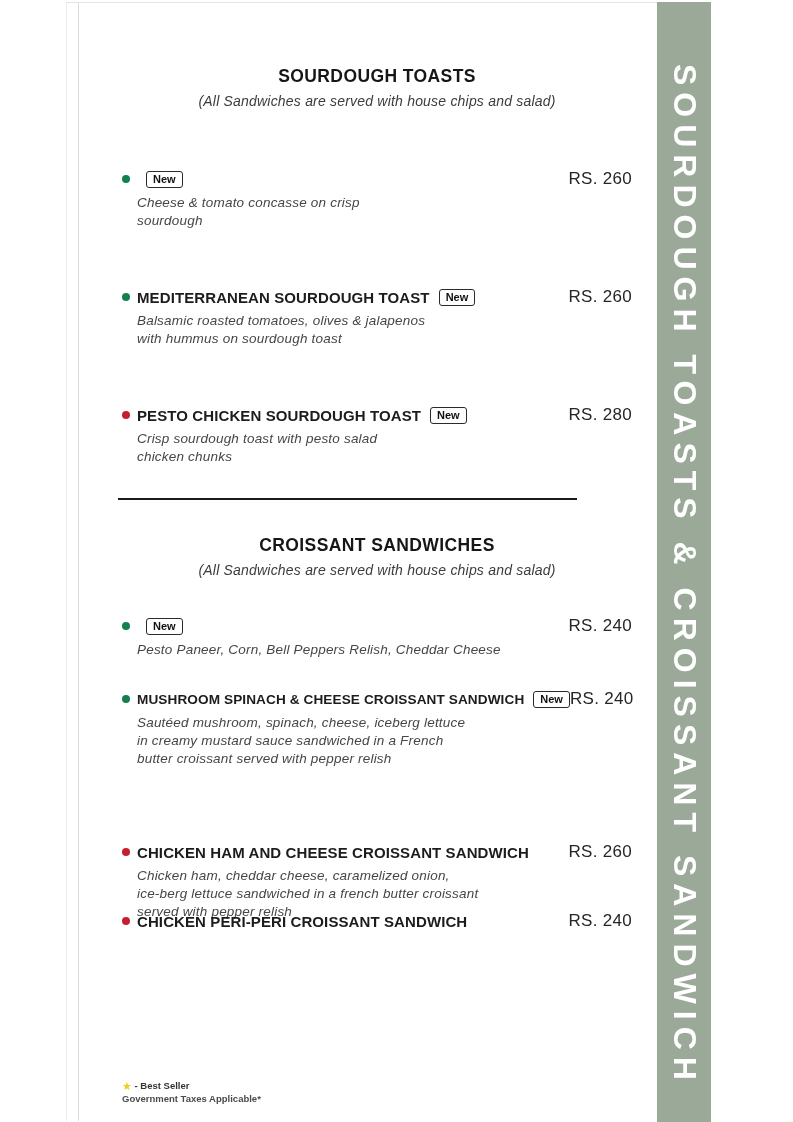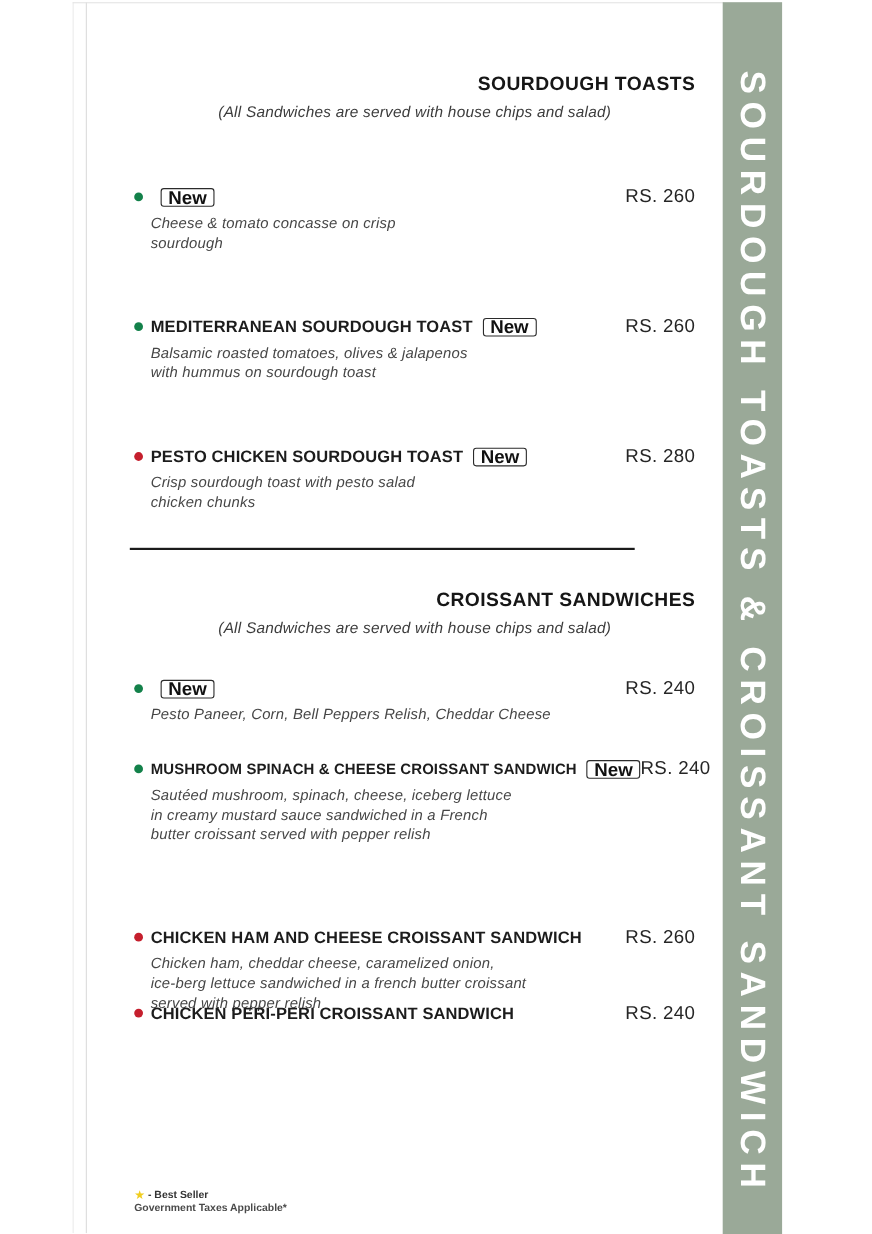--- a/index.html
+++ b/index.html
@@ -14,35 +14,35 @@
   
   #band{position:absolute;left:657px;top:2px;width:54px;height:1120px;background:#9aa998;
         display:flex;justify-content:center;}
   #band .vtext{writing-mode:vertical-rl;text-orientation:mixed;white-space:nowrap;
         font-weight:bold;font-size:32px;letter-spacing:7px;color:#ffffff;padding-top:62px;}
 
   
   .sec-head{position:absolute;left:122px;width:510px;text-align:center;}
   #sec0-head{top:66px;}
   #sec1-head{top:535px;}
-  .stitle{font-size:17.5px;font-weight:bold;letter-spacing:0.4px;color:#161616;text-align:right;}
+  .stitle{font-size:17.5px;font-weight:bold;letter-spacing:0.4px;color:#161616;}
   .ssub{margin-top:6px;font-size:14px;font-style:italic;color:#3c3c3c;letter-spacing:0.2px;}
 
   
   .item{position:absolute;left:122px;width:510px;}
   .it0-0{top:169px}.it0-1{top:287px}.it0-2{top:405px}
   .it1-0{top:616px}.it1-1{top:689px}.it1-2{top:842px}.it1-3{top:911px}
   .irow{display:flex;align-items:center;white-space:nowrap;}
   .dot{width:8px;height:8px;border-radius:50%;margin-right:7px;flex:0 0 auto;}
   .dot.green{background:#13814a}
   .dot.red{background:#c51f2d}
   .iname{font-weight:bold;font-size:15px;letter-spacing:0.1px;color:#1c1c1c;}
   .long .iname{font-size:13.6px;}
   .badge{margin-left:9px;border:1.5px solid #2b2b2b;border-radius:3px;padding:0 6px;
-         font-size:17px;font-weight:bold;line-height:15px;color:#111;flex:0 0 auto;}
+         font-size:11px;font-weight:bold;line-height:15px;color:#111;flex:0 0 auto;}
   .price{margin-left:auto;font-size:17px;color:#262626;letter-spacing:0.3px;flex:0 0 auto;}
   .desc{margin:5px 0 0 15px;font-style:italic;font-size:13.5px;line-height:18px;
         color:#464646;white-space:pre-line;letter-spacing:0.2px;}
 
   
   #divider{position:absolute;left:118px;top:498px;width:459px;height:2px;background:#1b1b1b;}
 
   
   .footer{position:absolute;left:122px;width:510px;text-align:left;font-weight:bold;}
   #footer-star{top:1080px;font-size:9.5px;color:#333;}

